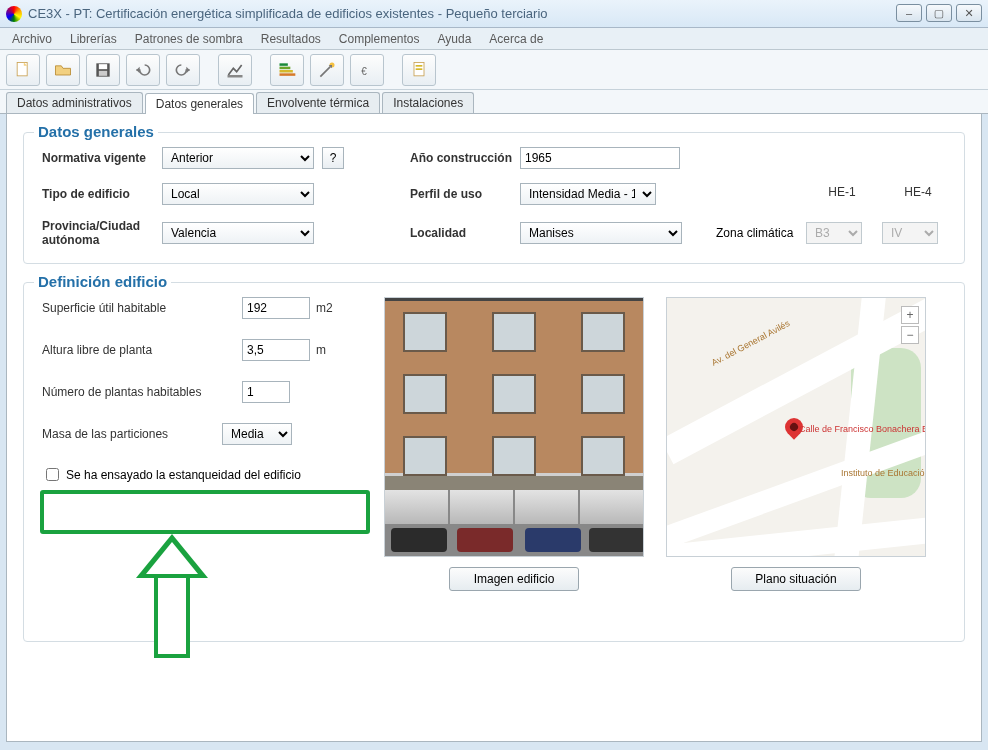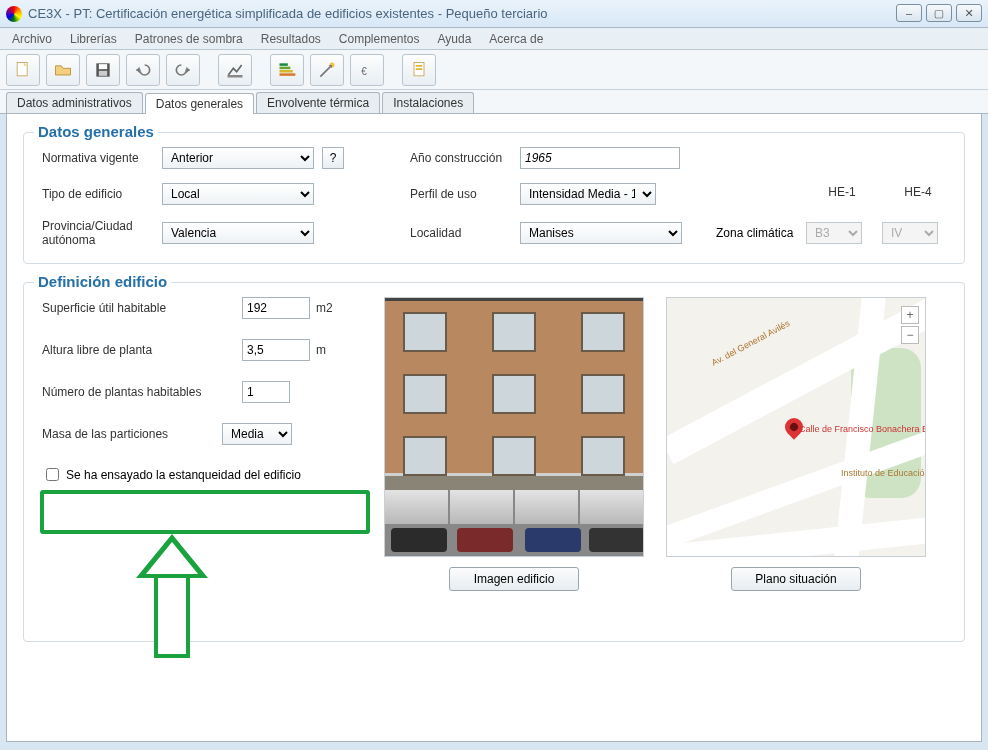--- a/index.html
+++ b/index.html
@@ -27,25 +27,25 @@
 .tab { border: 1px solid #aab6bf; border-bottom: none; background: #e7edf1; padding: 3px 10px; margin-right: 2px; border-radius: 3px 3px 0 0; cursor: pointer; color: #333; }
 .tab.active { background: #fff; position: relative; top: 1px; }
 
 
 .content { background: #fff; margin: 0 6px 6px 6px; border: 1px solid #aab6bf; border-top: none; height: 628px; padding: 18px 16px; }
 
 .group { border: 1px solid #d4dde3; border-radius: 4px; padding: 14px 18px 16px 18px; margin-bottom: 18px; position: relative; }
 .group-title { position: absolute; top: -10px; left: 10px; background: #fff; padding: 0 4px; color: #2470a8; font-size: 15px; font-weight: 600; }
 
 .row { display: flex; align-items: center; margin-bottom: 14px; }
-.label { width: 120px; color: #333; }
+.label { width: 120px; color: #333; font-weight: bold; }
 select, input[type=text] { border: 1px solid #a8b4bc; background: #fff; height: 22px; padding: 1px 4px; font-size: 12px; }
 select { background: linear-gradient(#fff,#eef2f5); }
 .sel-150 { width: 152px; }
-.inp-160 { width: 160px; font-style: italic; }
+.inp-160 { width: 160px; }
 .inp-70 { width: 68px; }
 .unit { margin-left: 6px; color: #333; }
 .qbtn { width: 22px; height: 22px; border: 1px solid #a8b4bc; background: linear-gradient(#fff,#e9eef2); margin-left: 8px; cursor:pointer; }
 .he-head { text-align:center; color:#333; margin-bottom:4px; font-size:12px; }
 
 .def-body { display: flex; gap: 22px; }
 .def-left { width: 320px; position: relative; }
 .def-row { display:flex; align-items:center; margin-bottom: 20px; }
 .def-label { width: 200px; color:#333; }
 .img-box { width: 260px; height: 260px; border: 1px solid #c8d0d6; background: #e6e6e6; position: relative; overflow: hidden; }

